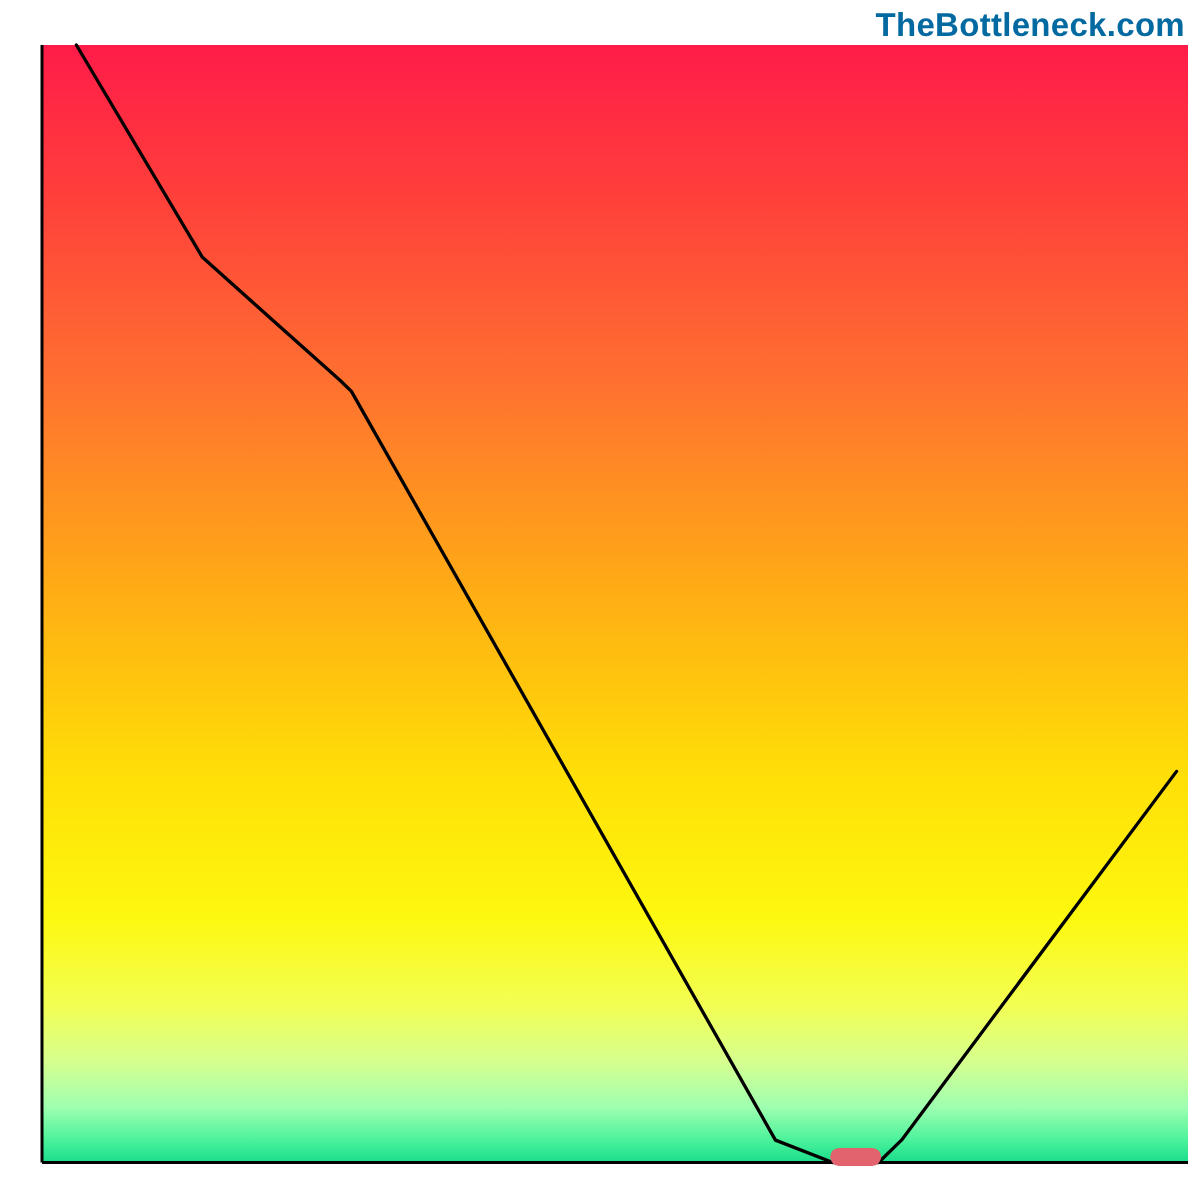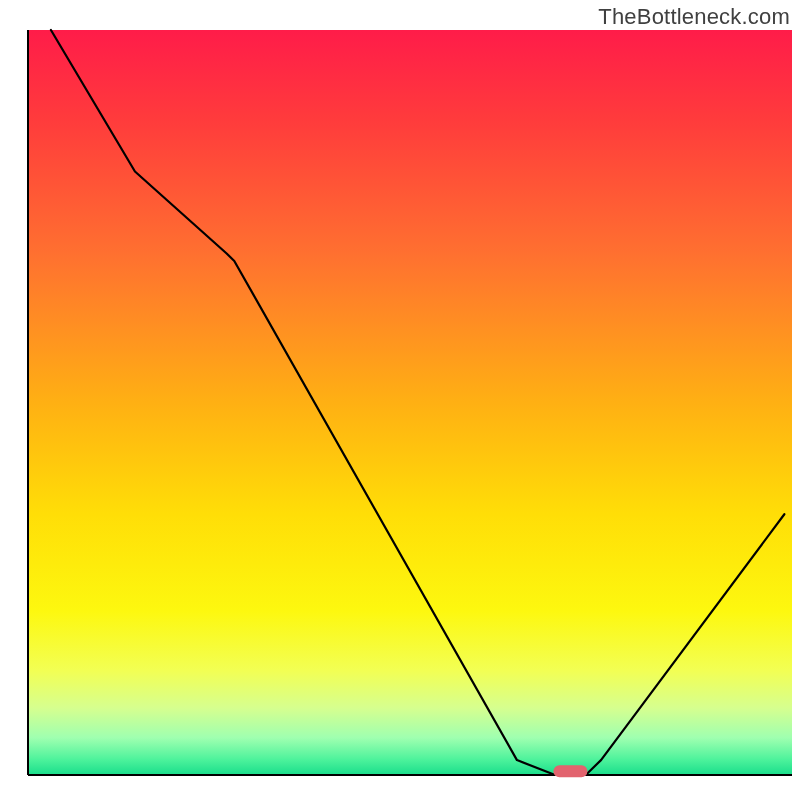--- a/index.html
+++ b/index.html
@@ -13,22 +13,22 @@
   .chart-wrap {
     position: relative;
     width: 800px;
     height: 800px;
   }
   .watermark {
     position: absolute;
     top: 4px;
     right: 10px;
     font-size: 22px;
-    font-weight: normal;
-    color: #404040;
+    font-weight: bold;
+    color: #0369a1;
     letter-spacing: 0.2px;
     pointer-events: none;
     user-select: none;
   }
   svg {
     display: block;
   }
 </style>
 </head>
 <body>

